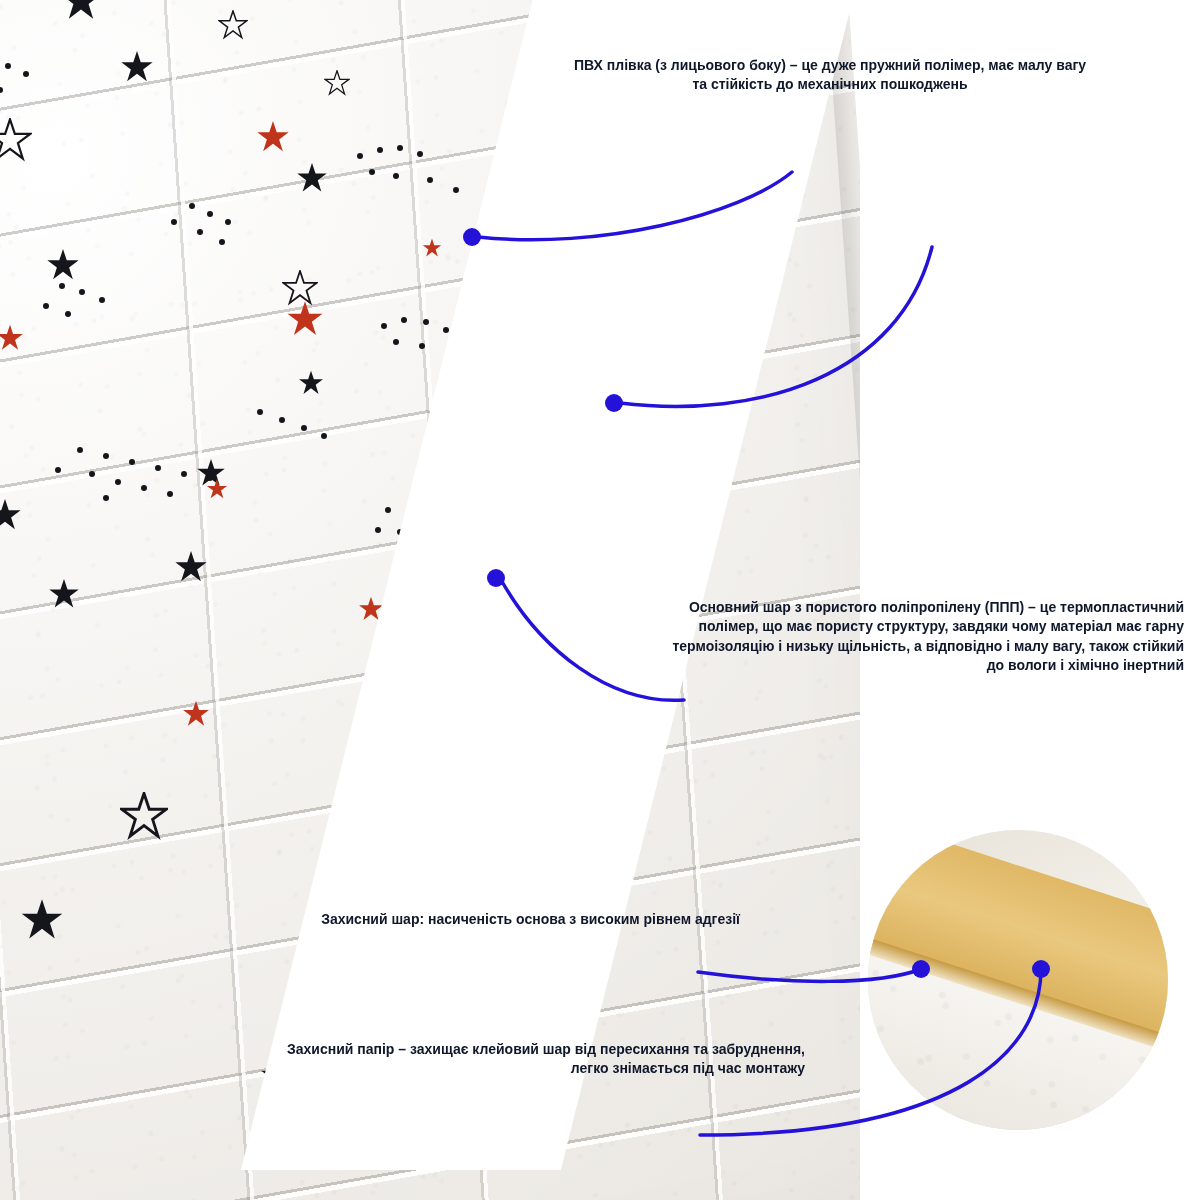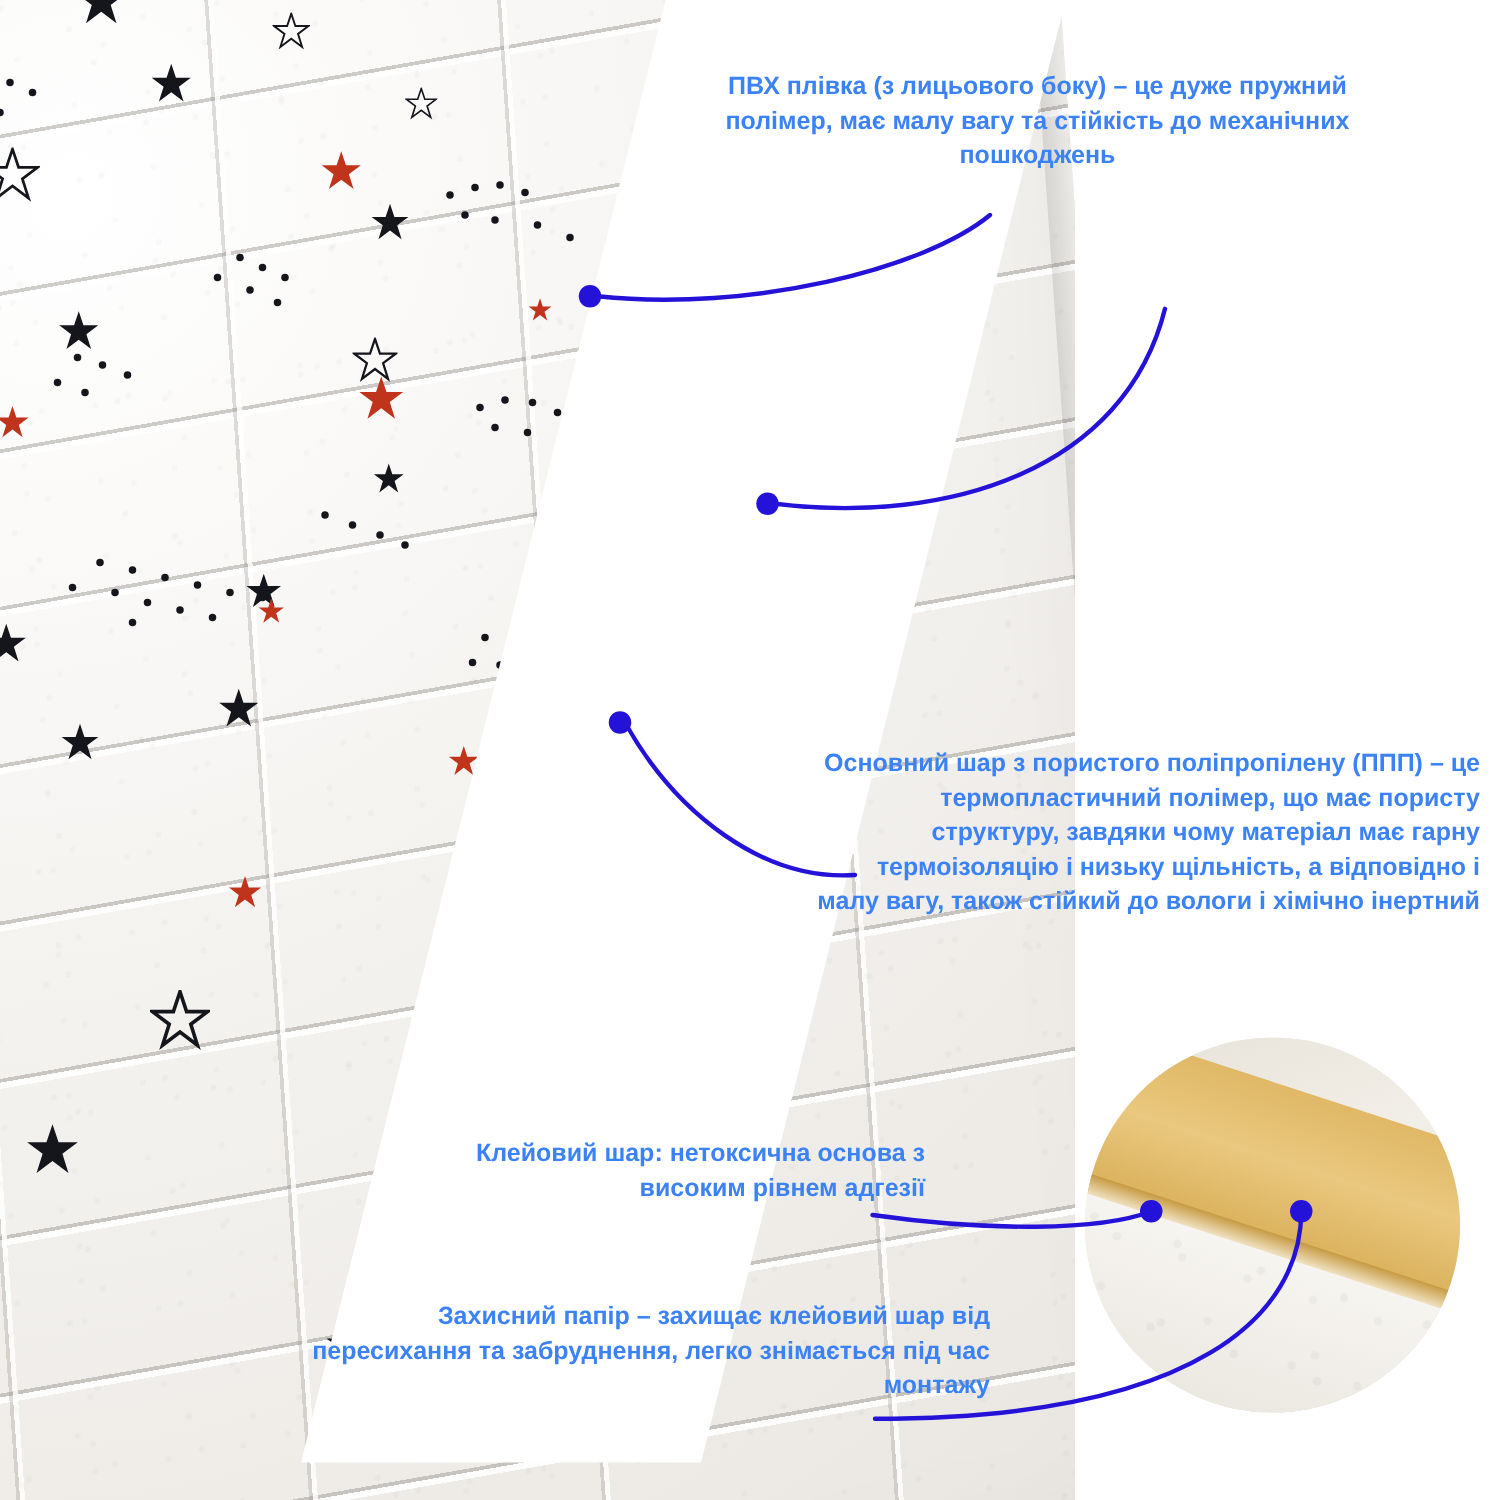--- a/index.html
+++ b/index.html
@@ -145,22 +145,22 @@
     background-image:
       radial-gradient(circle at 20% 30%, rgba(0,0,0,.07) 0 3px, transparent 4px),
       radial-gradient(circle at 65% 55%, rgba(0,0,0,.06) 0 3px, transparent 4px),
       radial-gradient(circle at 40% 80%, rgba(0,0,0,.06) 0 3px, transparent 4px);
     background-size: 70px 70px, 55px 55px, 90px 90px;
   }
 
   
   .callout {
     position: absolute;
-    color: #3b82f6;
-    font-size: 20px;
+    color: #0f172a;
+    font-size: 14px;
     line-height: 1.38;
     font-weight: 700;
   }
   .callout .lead {
     font-weight: 700;
   }
   .callout .body {
     font-weight: 700;
   }
   .c-right { text-align: center; }
@@ -327,20 +327,20 @@
   <div class="callout c-right" style="left:570px; top:56px; width:520px;">
     <span class="lead">ПВХ плівка (з лицьового боку)</span><span class="body"> – це дуже пружний полімер, має малу вагу та стійкість до механічних пошкоджень</span>
   </div>
 
 
   <div class="callout c-center" style="left:652px; top:598px; width:532px;">
     <span class="lead">Основний шар з пористого поліпропілену (ППП)</span><span class="body"> – це термопластичний полімер, що має пористу структуру, завдяки чому матеріал має гарну термоізоляцію і низьку щільність, а відповідно і малу вагу, також стійкий до вологи і хімічно інертний</span>
   </div>
 
   <div class="callout c-center" style="left:300px; top:910px; width:440px;">
-    <span class="lead">Клейовий шар:</span><span class="body"> нетоксична основа з високим рівнем адгезії</span>
-  </div>
-
-  <div class="callout c-center" style="left:244px; top:1040px; width:548px;">
+    <span class="lead">Захисний шар:</span><span class="body"> насиченість основа з високим рівнем адгезії</span>
+  </div>
+
+  <div class="callout c-center" style="left:257px; top:1040px; width:548px;">
     <span class="lead">Захисний папір</span><span class="body"> – захищає клейовий шар від пересихання та забруднення, легко знімається під час монтажу</span>
   </div>
 
 </div>
 
 </body></html>

